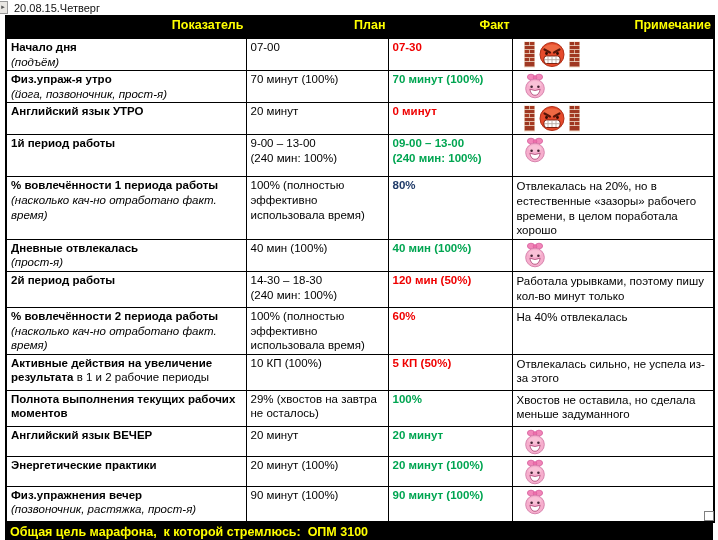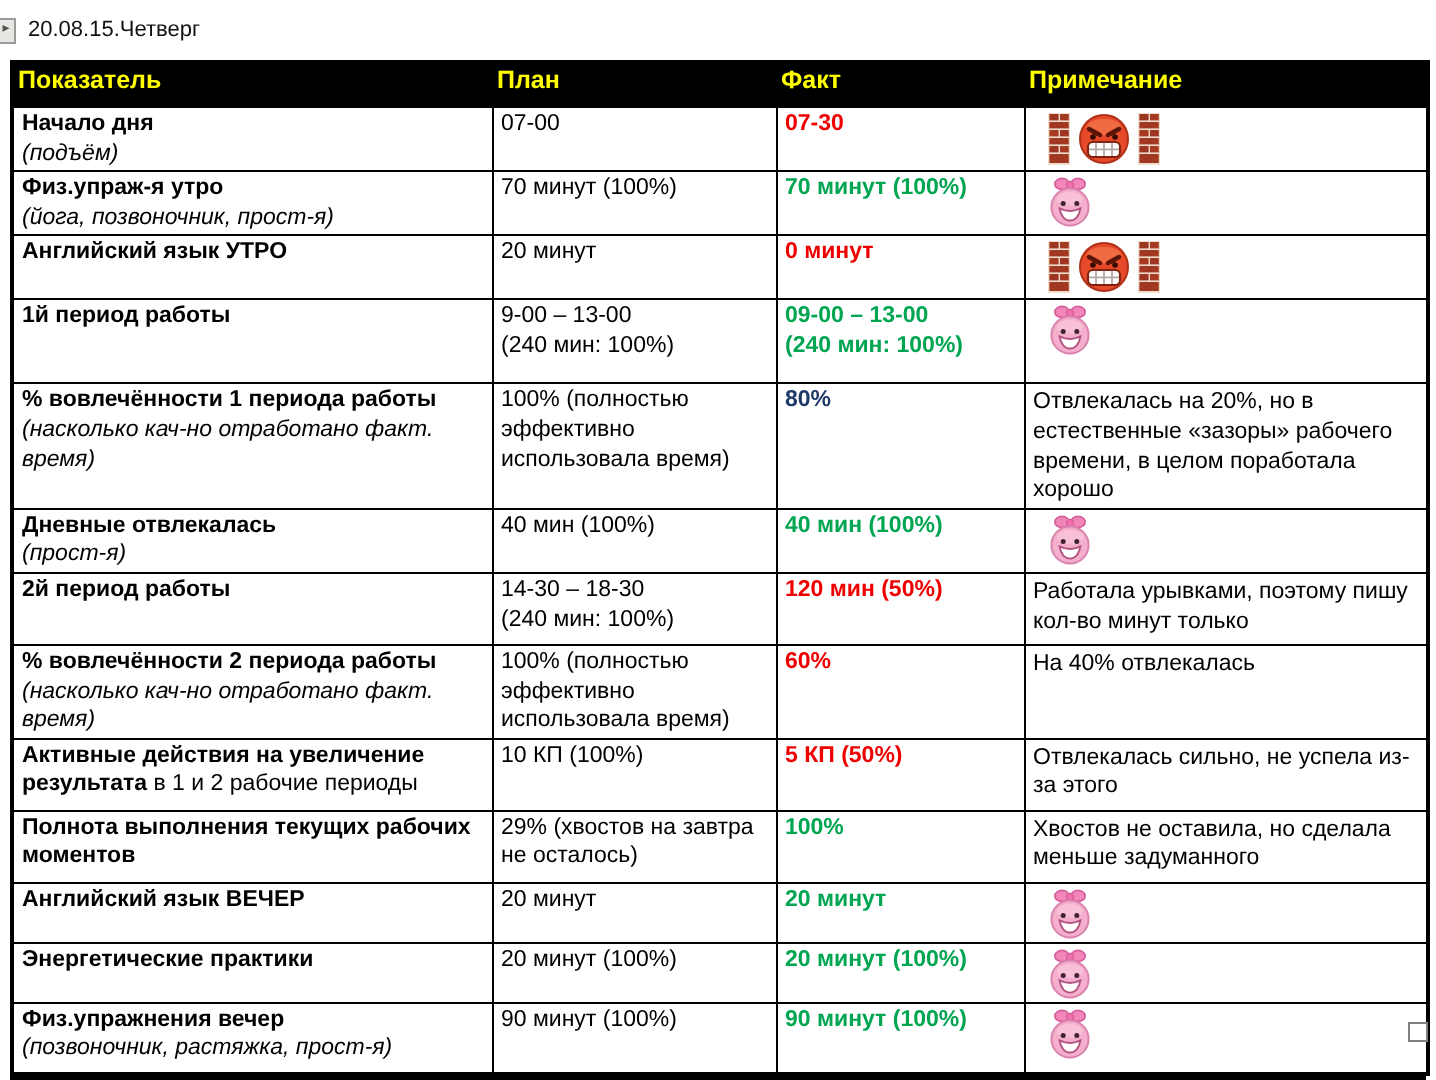--- a/index.html
+++ b/index.html
@@ -1,32 +1,32 @@
 <!DOCTYPE html>
 <html style="--green: #00a551; --red: #ef0000; --blue: #1f3a68; --header-bg: #000000; --header-text: #ffff00;"><head>
 <meta charset="utf-8">
 <style>
   html,body{margin:0;padding:0;}
   body{
     width:718px;height:540px;background:#ffffff;overflow:hidden;
     font-family:"Liberation Sans","DejaVu Sans",sans-serif;color:#000;
     position:relative;
   }
-  .date-bar{height:30px;display:flex;align-items:center;position:relative;}
+  .date-bar{height:15px;display:flex;align-items:center;position:relative;}
   .group-btn{
     width:8px;height:11px;margin-left:-2px;border:1px solid #9a9a9a;background:#e9e7e3;
     font-size:7px;line-height:10px;color:#555;text-align:center;
   }
   .date-label{font-size:11px;margin-left:6px;color:#111;}
   .sheet{margin-left:5px;width:708px;}
   table{border-collapse:collapse;table-layout:fixed;width:708px;border:2.5px solid #000;}
   th,td{border:1.6px solid #000;vertical-align:top;padding:1px 4px;overflow:hidden;}
   thead th{
     background:var(--header-bg);color:var(--header-text);
-    font-size:12.5px;font-weight:bold;text-align:left;height:19px;padding:1px 2px;
+    font-size:12.5px;font-weight:bold;text-align:right;height:19px;padding:1px 2px;
   }
   td{font-size:11.5px;line-height:1.27;}
   .c-ind{font-weight:bold;}
   .ind-note{display:block;font-weight:normal;font-style:italic;}
   .ind-tail{font-weight:normal;}
   .c-plan .cell-text, .c-fact .cell-text{display:block;white-space:pre-line;}
   .c-fact{font-weight:bold;}
   .fc-red{color:var(--red);}
   .fc-green{color:var(--green);}
   .fc-blue{color:var(--blue);}

